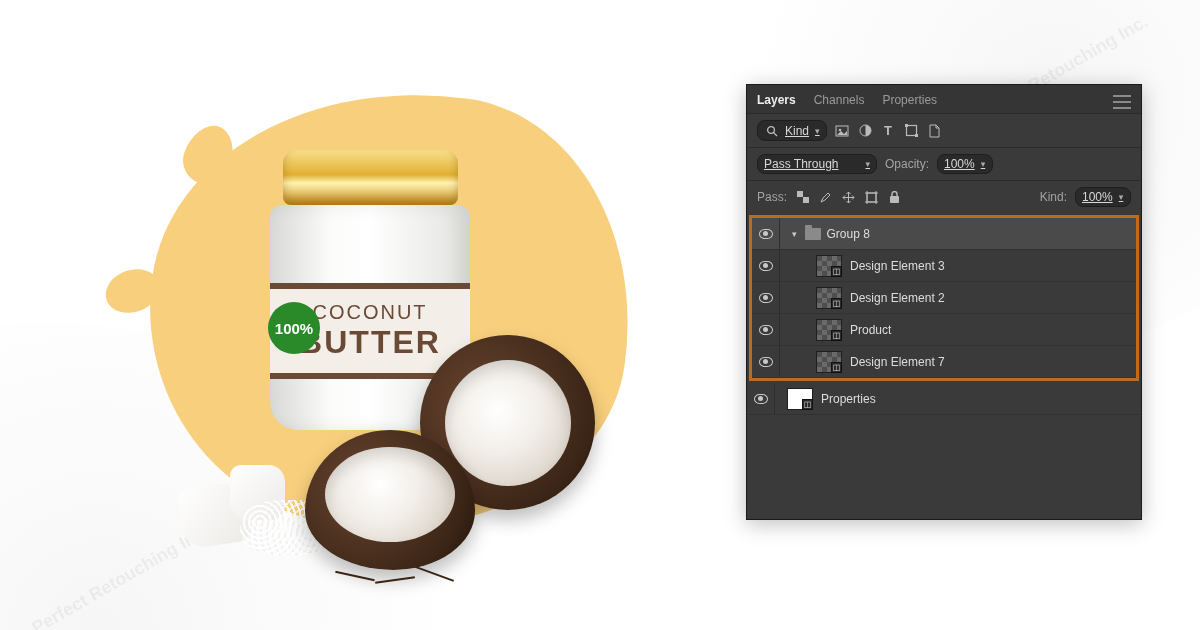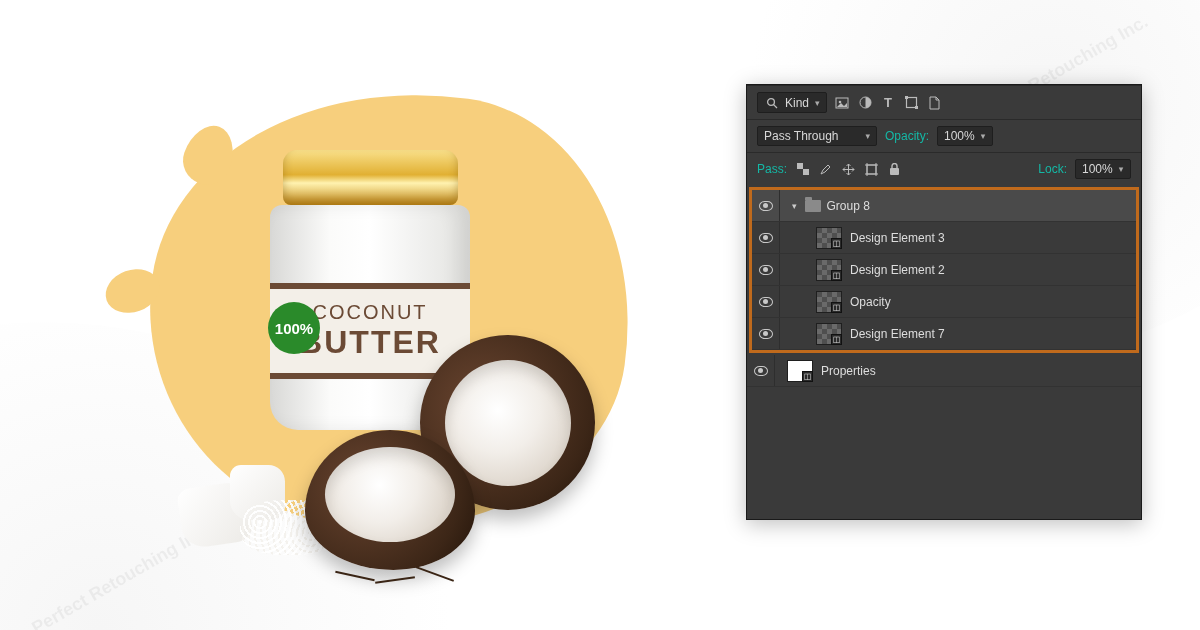--- a/index.html
+++ b/index.html
@@ -210,37 +210,38 @@
     align-items: center;
     gap: 8px;
     padding: 6px 10px;
     background: #3a3a3a;
     border-top: 1px solid #2a2a2a;
   }
   .select-box {
     background: #2a2a2a;
     border: 1px solid #1e1e1e;
     padding: 2px 6px;
-    border-radius: 2px;
+    border-radius: 8px;
     display: flex;
     align-items: center;
     gap: 6px;
     min-width: 56px;
     cursor: pointer;
+    text-decoration: underline;
   }
   .select-box.wide { min-width: 120px; flex: 0 0 auto; }
   .chev { font-size: 9px; color: #aaa; }
   .ico {
     width: 15px; height: 15px;
     display: inline-flex;
     align-items: center;
     justify-content: center;
     color: #bbb;
   }
-  .tb-label { color: #14b8a6; }
+  .tb-label { color: #a3a3a3; }
   .layer-stack {
     flex: 1;
     overflow: auto;
     background: #3a3a3a;
   }
   .highlight-box {
     border: 3px solid #c06a1c;
     margin: 2px;
   }
   .layer-row {
@@ -357,20 +358,30 @@
     <div class="coco-shell">
         <div class="coco-inner"></div>
       </div>
     <div class="coco-fiber" style="left:30px;bottom:-6px;transform:rotate(12deg)"></div>
     <div class="coco-fiber" style="left:70px;bottom:-10px;transform:rotate(-8deg)"></div>
     <div class="coco-fiber" style="left:110px;bottom:-4px;transform:rotate(20deg)"></div>
   </div>
 </div>
 
 <div class="panel">
+  <div class="panel-tabs">
+    <div class="tab active">Layers</div>
+    <div class="tab">Channels</div>
+    <div class="tab">Properties</div>
+    <div class="flyout">
+        <span></span>
+        <span></span>
+        <span></span>
+      </div>
+  </div>
 
   <div class="panel-toolbar">
     <div class="select-box">
       <span class="ico">
         <svg width="12" height="12" viewBox="0 0 12 12">
             <circle cx="5" cy="5" r="3.4" fill="none" stroke="#bbb" stroke-width="1.3"></circle>
             <line x1="7.6" y1="7.6" x2="11" y2="11" stroke="#bbb" stroke-width="1.3"></line>
           </svg>
       </span>
       <span>Kind</span>
@@ -444,21 +455,21 @@
           <line x1="2" y1="0" x2="2" y2="13" stroke="#bbb"></line>
           <line x1="11" y1="0" x2="11" y2="13" stroke="#bbb"></line>
         </svg>
     </span>
     <span class="ico">
       <svg width="11" height="13" viewBox="0 0 11 13">
           <rect x="1" y="5" width="9" height="7" rx="1" fill="#bbb"></rect>
           <path d="M3 5 V3 A2.5 2.5 0 0 1 8 3 V5" fill="none" stroke="#bbb" stroke-width="1.4"></path>
         </svg>
     </span>
-    <span class="tb-label" style="margin-left:auto">Lock:</span>
+    <span class="tb-label" style="margin-left:auto">Kind:</span>
     <div class="select-box">
       <span>100%</span>
       <span class="chev">▾</span>
     </div>
   </div>
 
   <div class="layer-stack">
     <div class="highlight-box">
       <div class="layer-row group">
         <div class="vis-col">
@@ -493,21 +504,21 @@
         </div>
       </div>
       <div class="layer-row">
         <div class="vis-col">
             <div class="eye"></div>
           </div>
         <div class="indent1" style="display:flex;align-items:center;gap:8px;">
           <span class="thumb">
               <span class="mask-ic">◫</span>
             </span>
-          <span class="layer-name">Opacity</span>
+          <span class="layer-name">Product</span>
         </div>
       </div>
       <div class="layer-row">
         <div class="vis-col">
             <div class="eye"></div>
           </div>
         <div class="indent1" style="display:flex;align-items:center;gap:8px;">
           <span class="thumb">
               <span class="mask-ic">◫</span>
             </span>

